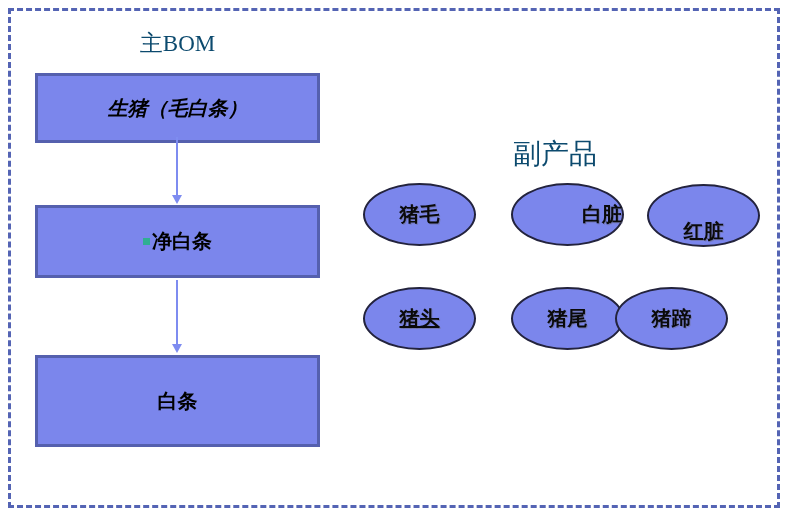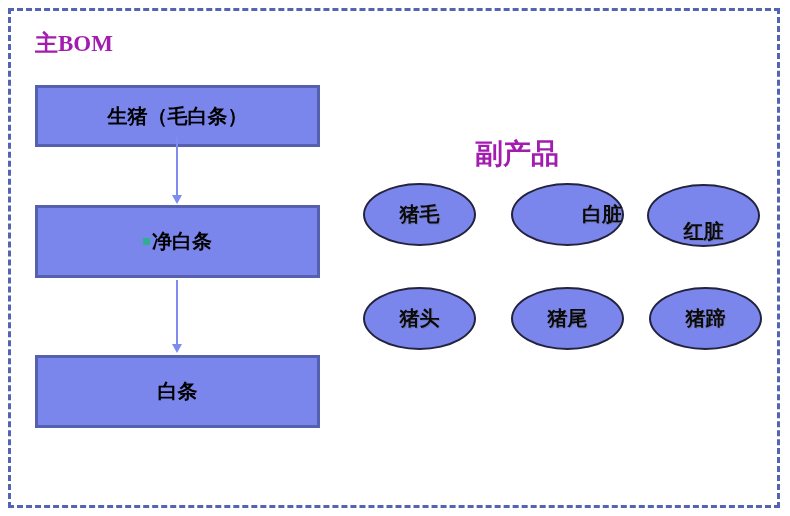--- a/index.html
+++ b/index.html
@@ -18,23 +18,23 @@
     position: absolute;
     left: 8px;
     top: 8px;
     width: 772px;
     height: 500px;
     border: 3px dashed #5464b4;
     box-sizing: border-box;
   }
   .section-title {
     position: absolute;
-    font-weight: bold;
-    color: #a21caf;
-    text-align: left;
+    font-weight: normal;
+    color: #0c4a6e;
+    text-align: center;
   }
   .main-title {
     left: 35px;
     top: 28px;
     width: 285px;
     font-size: 23px;
   }
   .byproducts-title {
     left: 475px;
     top: 135px;
@@ -48,23 +48,23 @@
     background: #7b86ec;
     border: 3px solid #5560ae;
     box-sizing: border-box;
     display: flex;
     align-items: center;
     justify-content: center;
     font-size: 20px;
     font-weight: bold;
     color: #000000;
   }
-  .box-1 { top: 85px;  height: 62px; }
+  .box-1 { top: 73px;  height: 70px; font-style: italic; }
   .box-2 { top: 205px; height: 73px; }
-  .box-3 { top: 355px; height: 73px; }
+  .box-3 { top: 355px; height: 92px; }
   .bullet {
     display: inline-block;
     width: 7px;
     height: 7px;
     background: #2fae92;
     margin-right: 2px;
     vertical-align: 3px;
   }
   .arrow {
     position: absolute;
@@ -97,23 +97,23 @@
     align-items: center;
     justify-content: center;
     font-size: 20px;
     font-weight: bold;
     color: #0a0a0a;
     text-shadow: 1px 1px 0 rgba(110, 110, 140, 0.55);
   }
   .el-0 { left: 363px; top: 183px; }
   .el-1 { left: 511px; top: 183px; justify-content: flex-end; }
   .el-2 { left: 647px; top: 184px; align-items: flex-end; }
-  .el-3 { left: 363px; top: 287px; }
+  .el-3 { left: 363px; top: 287px; text-decoration: underline; }
   .el-4 { left: 511px; top: 287px; text-align: center; }
-  .el-5 { left: 649px; top: 287px; }
+  .el-5 { left: 615px; top: 287px; }
 </style>
 </head>
 <body>
 
 <div class="frame"></div>
 
 <div class="section-title main-title">主BOM</div>
 
 <div class="flow-box box-1">
   <span>生猪（毛白条）</span>

